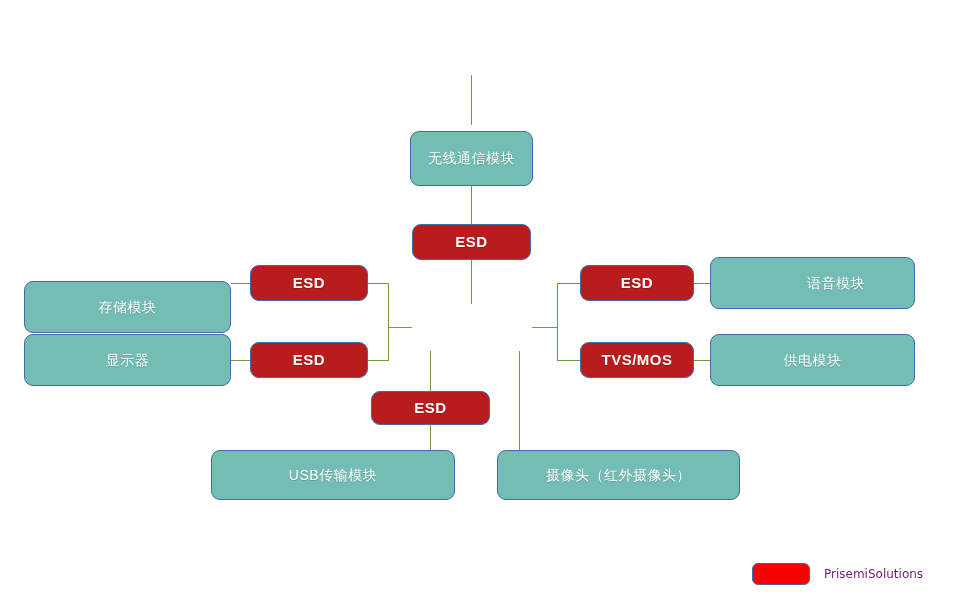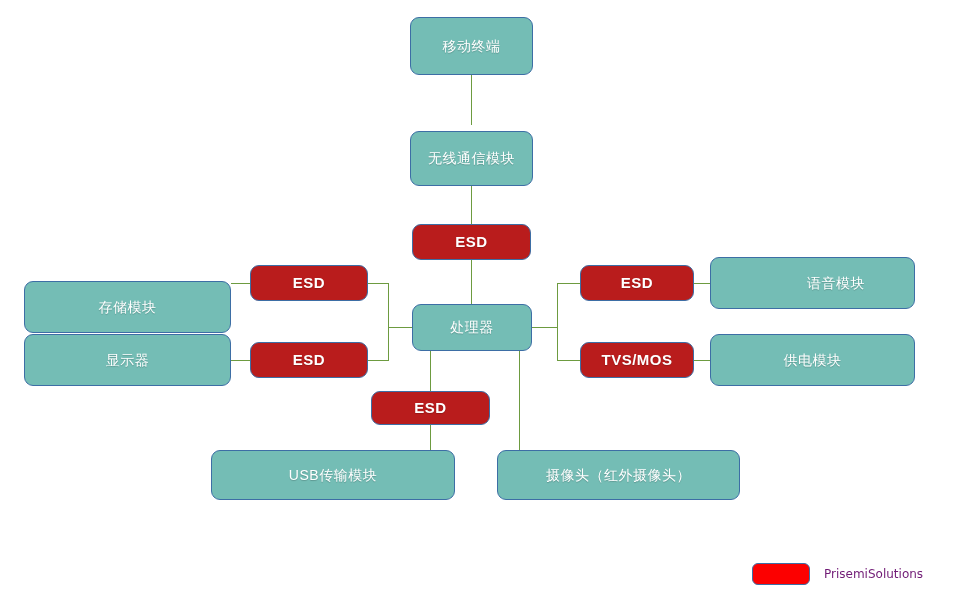--- a/index.html
+++ b/index.html
@@ -105,27 +105,25 @@
 
   <div class="line h" style="left:694px; top:283px; width:16px;"></div>
 
   <div class="line h" style="left:694px; top:360px; width:16px;"></div>
 
   <div class="line v" style="left:430px; top:351px; height:40px;"></div>
   <div class="line v" style="left:430px; top:425px; height:25px;"></div>
 
   <div class="line v" style="left:519px; top:351px; height:99px;"></div>
 
-  <div class="node teal" style="left:410px; top:17px; width:123px; height:58px;">移动终端</div>
 
   <div class="node teal" style="left:410px; top:131px; width:123px; height:55px;">无线通信模块</div>
 
   <div class="node red" style="left:412px; top:224px; width:119px; height:36px;">ESD</div>
 
-  <div class="node teal" style="left:412px; top:304px; width:120px; height:47px;">处理器</div>
 
   <div class="node teal" style="left:24px; top:257px; width:207px; height:52px;margin-top:24px;">存储模块</div>
 
   <div class="node red" style="left:250px; top:265px; width:118px; height:36px;">ESD</div>
 
   <div class="node teal" style="left:24px; top:334px; width:207px; height:52px;">显示器</div>
 
   <div class="node red" style="left:250px; top:342px; width:118px; height:36px;">ESD</div>
 
   <div class="node red" style="left:580px; top:265px; width:114px; height:36px;">ESD</div>

